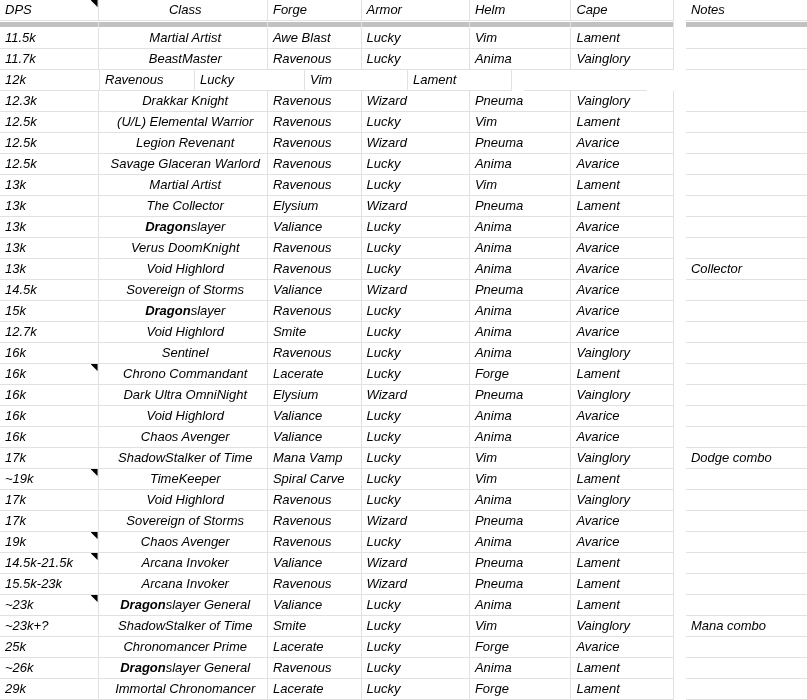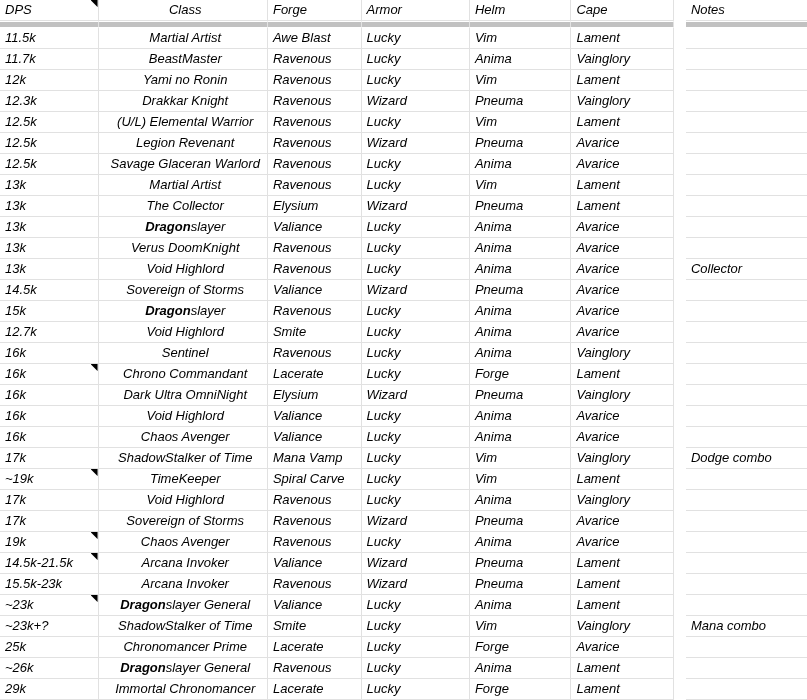--- a/index.html
+++ b/index.html
@@ -144,23 +144,20 @@
     </div>
     <div class="cell c6">
       <span></span>
     </div>
   </div>
       <div class="row data-row">
     <div class="cell c0">
       <span>12k</span>
       
     </div>
-    <div class="cell c1">
-      <span class="b"></span><span>Yami no Ronin</span>
-    </div>
     <div class="cell c2">
       <span>Ravenous</span>
     </div>
     <div class="cell c3">
       <span>Lucky</span>
     </div>
     <div class="cell c4">
       <span>Vim</span>
     </div>
     <div class="cell c5">

